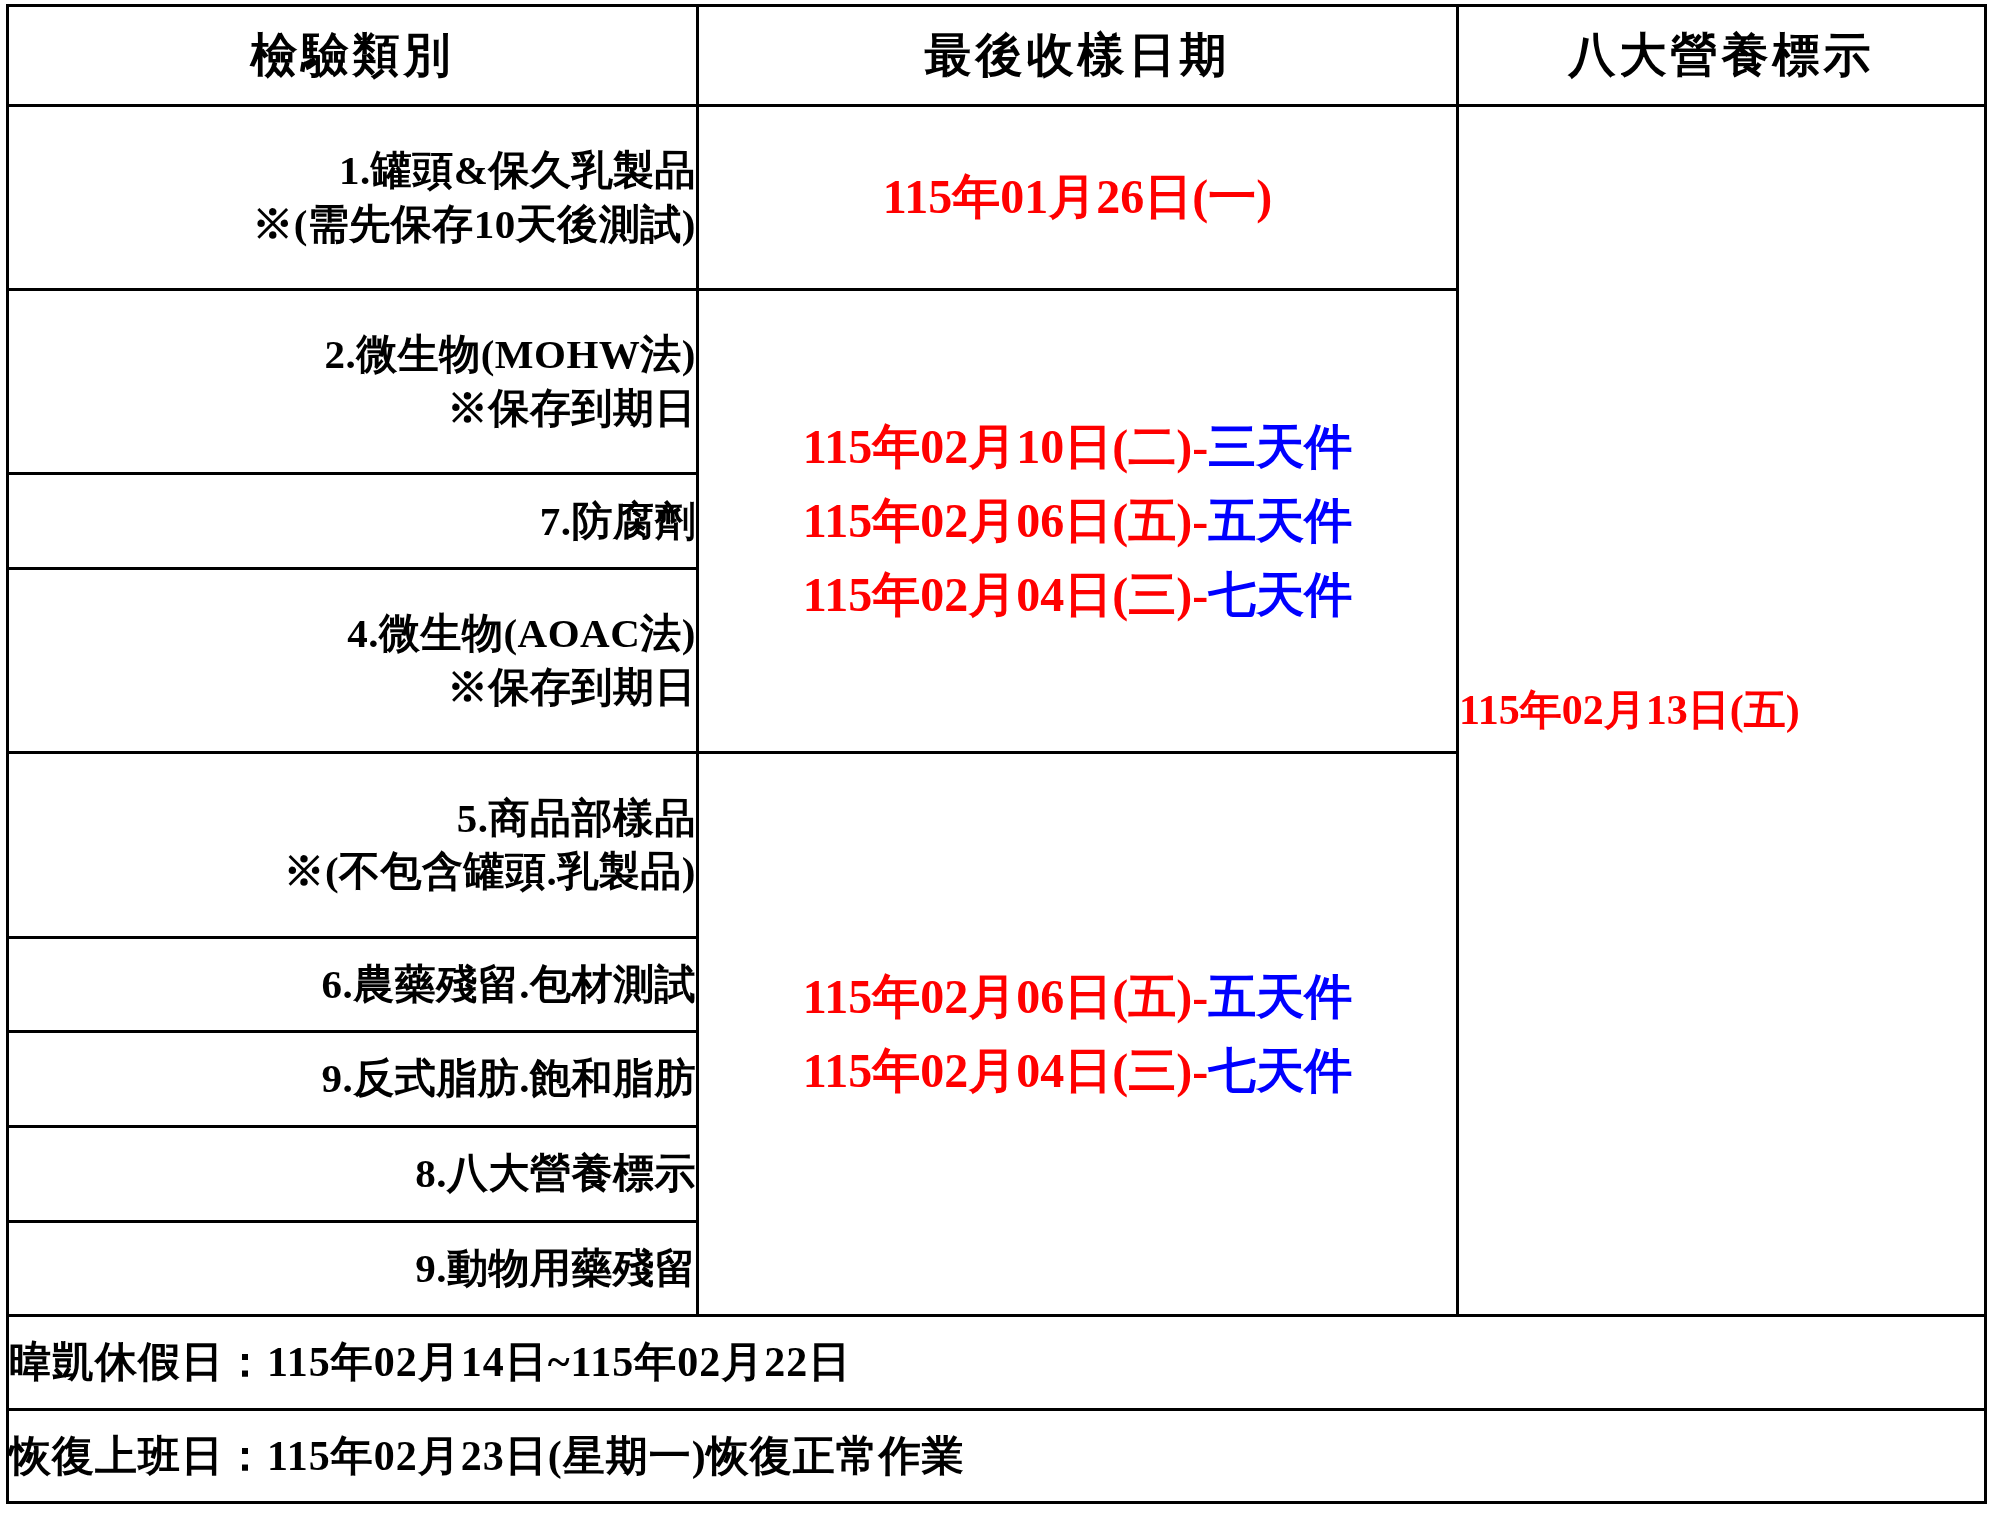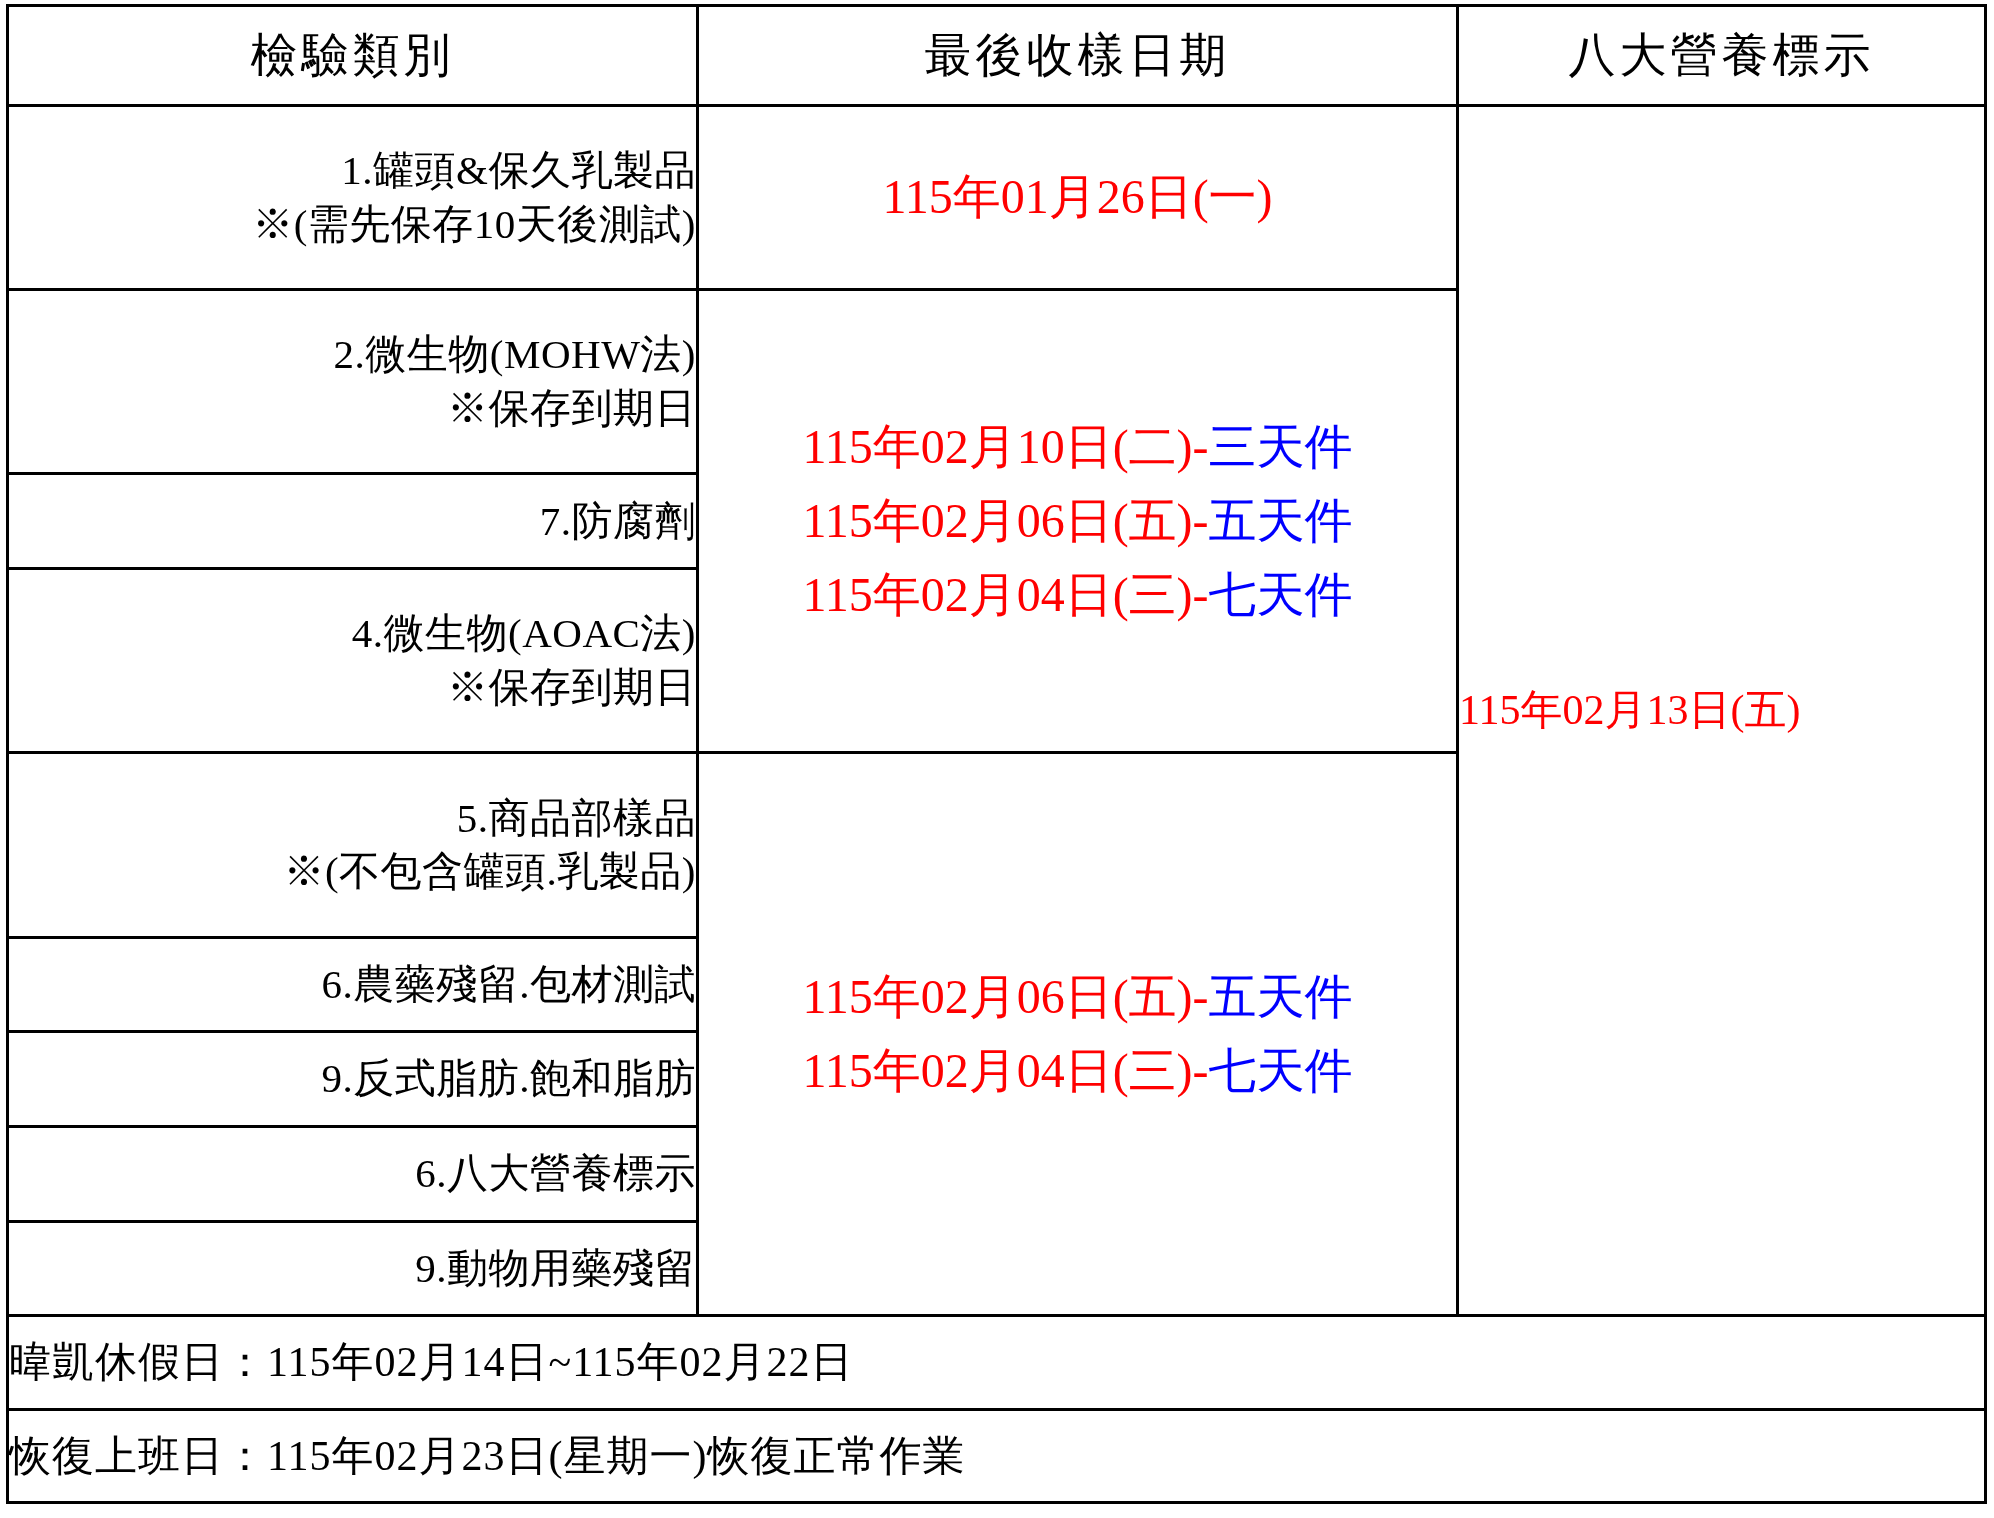--- a/index.html
+++ b/index.html
@@ -11,20 +11,21 @@
     width: 1994px;
     height: 1518px;
     font-family: "Liberation Serif", "DejaVu Serif", serif;
     color: #000000;
   }
   .sheet {
     box-sizing: border-box;
     width: 1590px;
     height: 1518px;
     padding: 4px 6px 20px 6px;
+    font-weight: bold;
   }
   table.grid {
     border-collapse: collapse;
     table-layout: fixed;
     width: 1978px;
     height: 1500px;
   }
   table.grid td {
     border: 3px solid #000000;
     vertical-align: middle;
@@ -158,21 +159,21 @@
       </tr>
 
       <tr>
         <td class="cat">
           <span>9.反式脂肪.飽和脂肪</span>
         </td>
       </tr>
 
       <tr>
         <td class="cat">
-          <span>6.八大營養標示</span>
+          <span>8.八大營養標示</span>
         </td>
       </tr>
 
       <tr>
         <td class="cat">
           <span>9.動物用藥殘留</span>
         </td>
       </tr>
 
       <tr>

